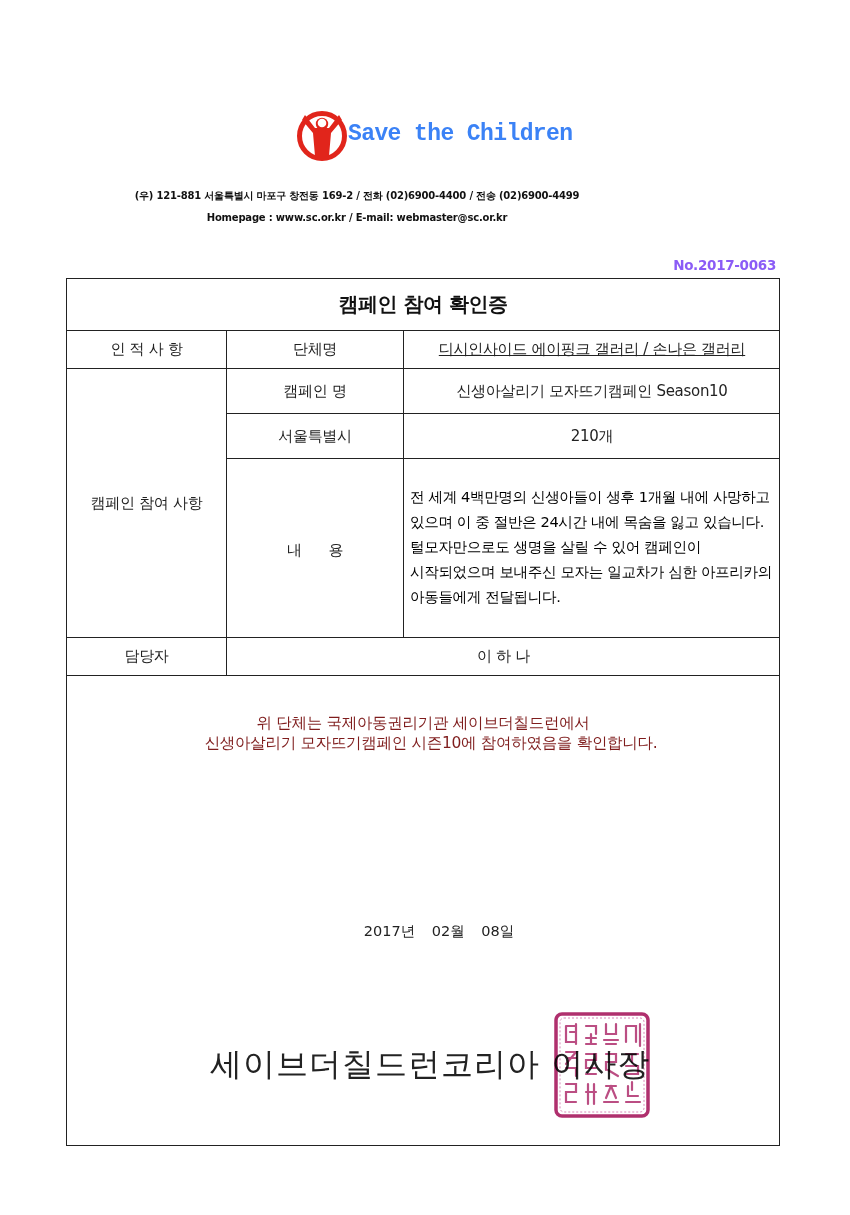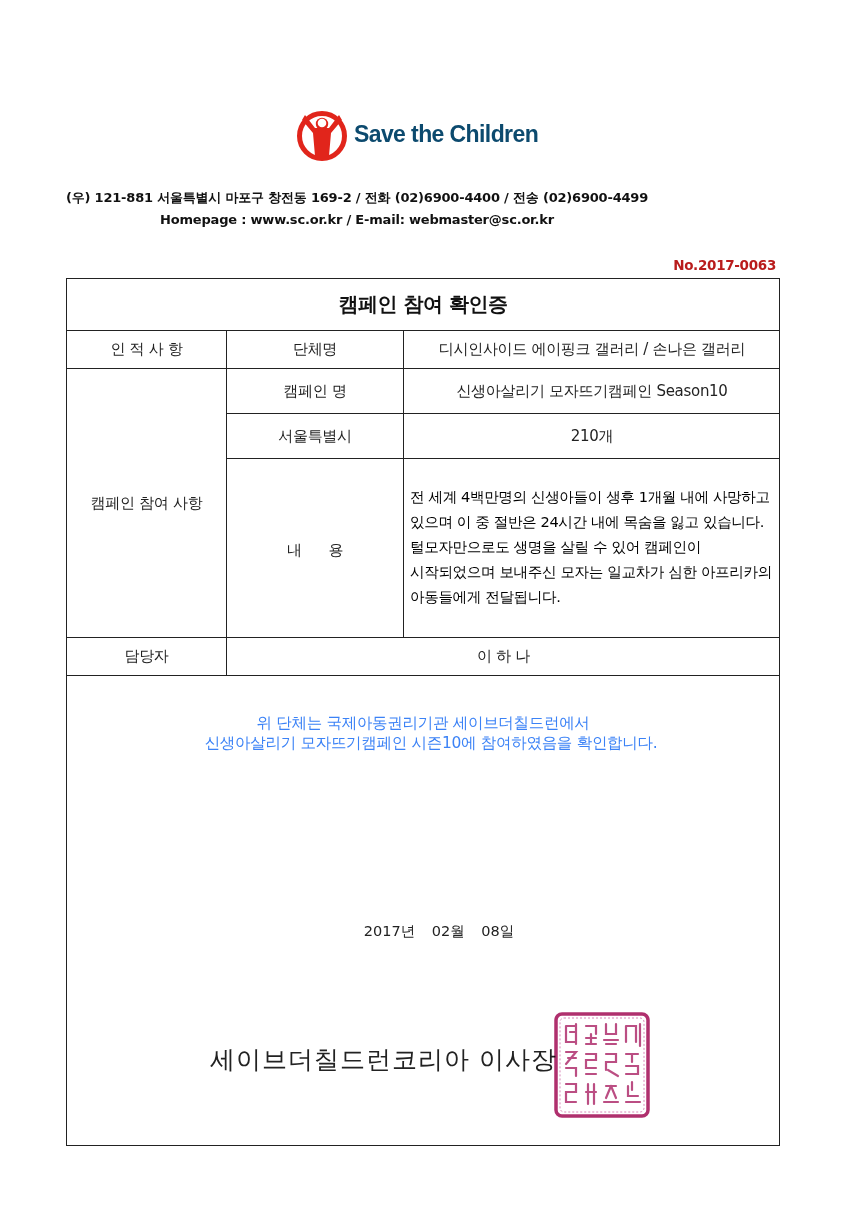--- a/index.html
+++ b/index.html
@@ -22,48 +22,47 @@
       height: 56px;
       display: flex;
       align-items: center;
     }
     .logo-mark {
       width: 52px;
       height: 56px;
       display: block;
     }
     .logo-text {
-      margin-left: 6px;
-      font-family: Liberation Sans, sans-serif;
+      font-family: Liberation Mono, monospace;
       font-weight: bold;
       font-size: 23px;
       letter-spacing: -0.6px;
-      color: #0c4a6e;
+      color: #3b82f6;
     }
     .contact {
       position: absolute;
       left: 0;
       width: 714px;
       text-align: center;
       font-family: "DejaVu Sans", sans-serif;
       font-weight: bold;
-      font-size: 13px;
+      font-size: 10px;
       color: #111;
       letter-spacing: -0.2px;
     }
     .contact.line1 { top: 189px; }
     .contact.line2 { top: 212px; }
     .docno {
       position: absolute;
       right: 74px;
       top: 257px;
       font-family: "DejaVu Sans", sans-serif;
       font-weight: bold;
       font-size: 13.5px;
-      color: #b91c1c;
+      color: #8b5cf6;
       letter-spacing: -0.3px;
     }
 
     
     .frame {
       position: absolute;
       left: 66px;
       top: 278px;
       width: 714px;
       height: 868px;
@@ -108,40 +107,40 @@
       box-sizing: border-box;
       word-break: keep-all;
     }
     .statement {
       position: absolute;
       left: 66px;
       width: 714px;
       text-align: center;
       font-family: "DejaVu Sans", sans-serif;
       font-size: 15.5px;
-      color: #3b82f6;
+      color: #7f1d1d;
       letter-spacing: -0.3px;
     }
     .date {
       position: absolute;
       left: 66px;
       width: 746px;
       top: 922px;
       text-align: center;
       font-family: "DejaVu Sans", sans-serif;
       font-size: 14.5px;
       color: #222;
       word-spacing: 12px;
     }
     .signer {
       position: absolute;
       left: 210px;
       top: 1043px;
       font-family: "DejaVu Sans", sans-serif;
-      font-size: 25px;
+      font-size: 32px;
       color: #222;
       letter-spacing: 1px;
       z-index: 1;
     }
     .seal {
       position: absolute;
       left: 554px;
       top: 1012px;
       width: 96px;
       height: 106px;
@@ -177,21 +176,21 @@
 <div class="hline" style="left:66px; top:637px; width:714px;"></div>
 <div class="hline" style="left:66px; top:675px; width:714px;"></div>
 
 <div class="vline" style="left:226px; top:330px; height:346px;"></div>
 <div class="vline" style="left:403px; top:330px; height:308px;"></div>
 
 <div class="cell-text title-text" style="left:66px; top:279px; width:714px; height:51px;">캠페인 참여 확인증</div>
 
 <div class="cell-text" style="left:66px; top:331px; width:161px; height:37px;">인 적 사 항</div>
 <div class="cell-text" style="left:227px; top:331px; width:176px; height:37px;">단체명</div>
-<div class="cell-text" style="left:404px; top:331px; width:376px; height:37px;">디시인사이드 에이핑크 갤러리 / 손나은 갤러리</div>
+<div class="cell-text" style="left:404px; top:331px; width:376px; height:37px;text-decoration:underline;">디시인사이드 에이핑크 갤러리 / 손나은 갤러리</div>
 
 <div class="cell-text" style="left:66px; top:369px; width:161px; height:268px;">캠페인 참여 사항</div>
 
 <div class="cell-text" style="left:227px; top:369px; width:176px; height:44px;">캠페인 명</div>
 <div class="cell-text" style="left:404px; top:369px; width:376px; height:44px;">신생아살리기 모자뜨기캠페인 Season10</div>
 
 <div class="cell-text" style="left:227px; top:414px; width:176px; height:44px;">서울특별시</div>
 <div class="cell-text" style="left:404px; top:414px; width:376px; height:44px;">210개</div>
 
 <div class="cell-text" style="left:227px; top:520px; width:176px; height:60px; white-space:pre;">내      용</div>

